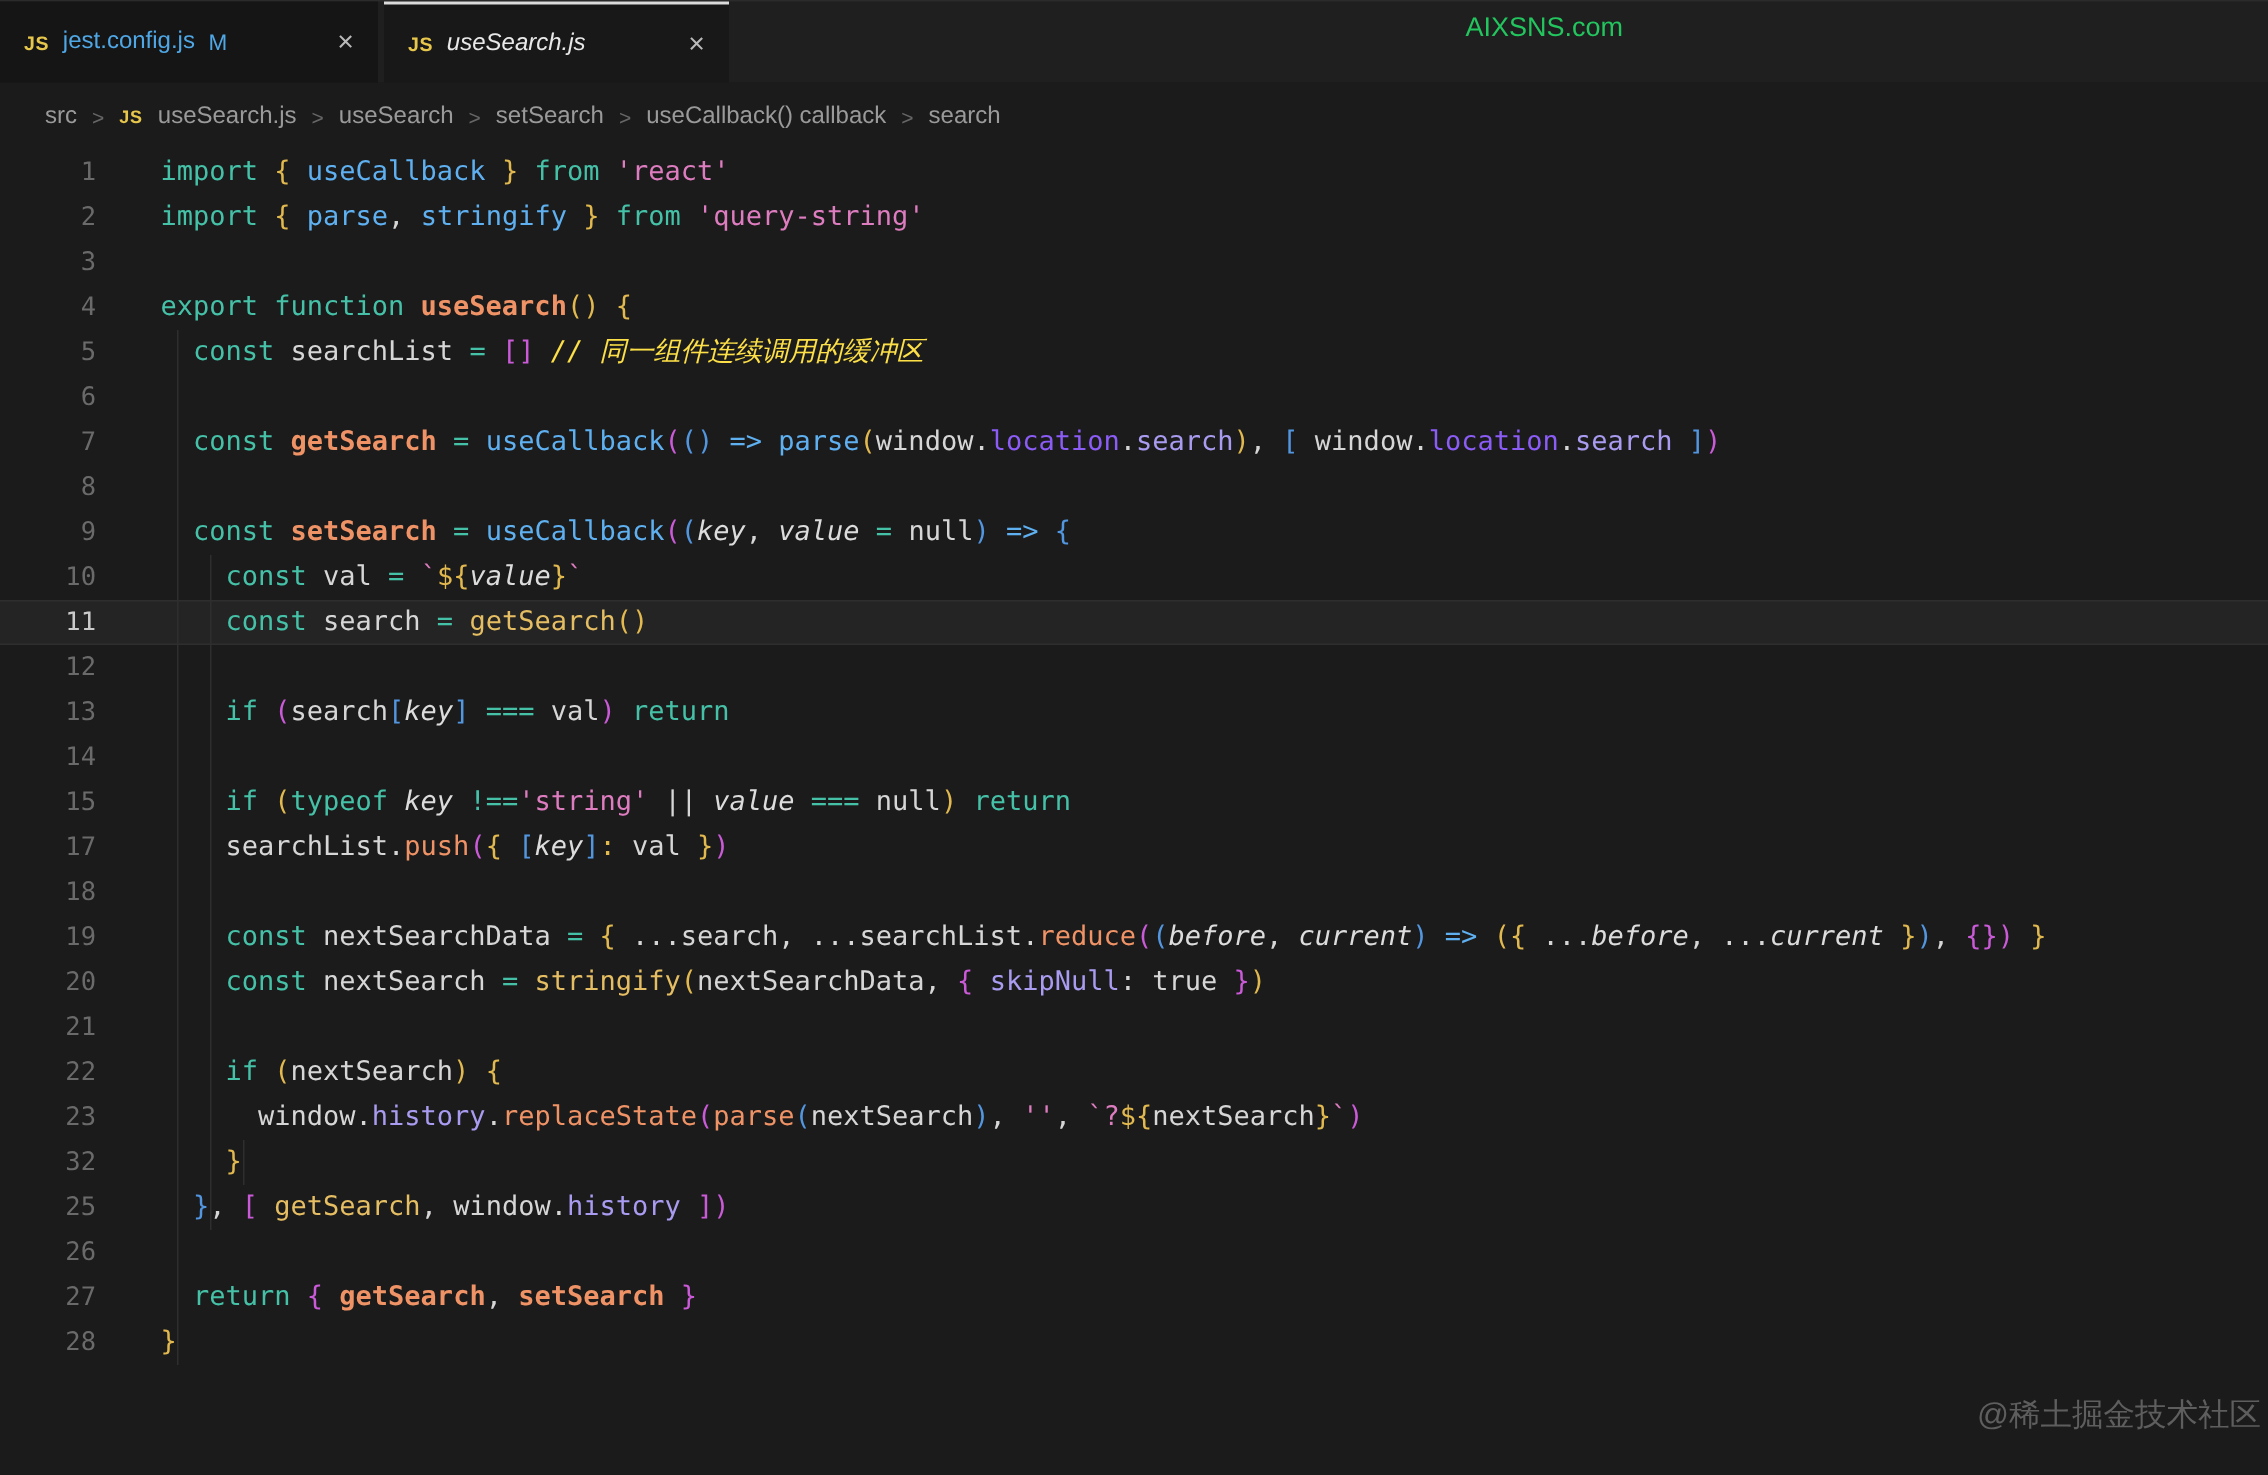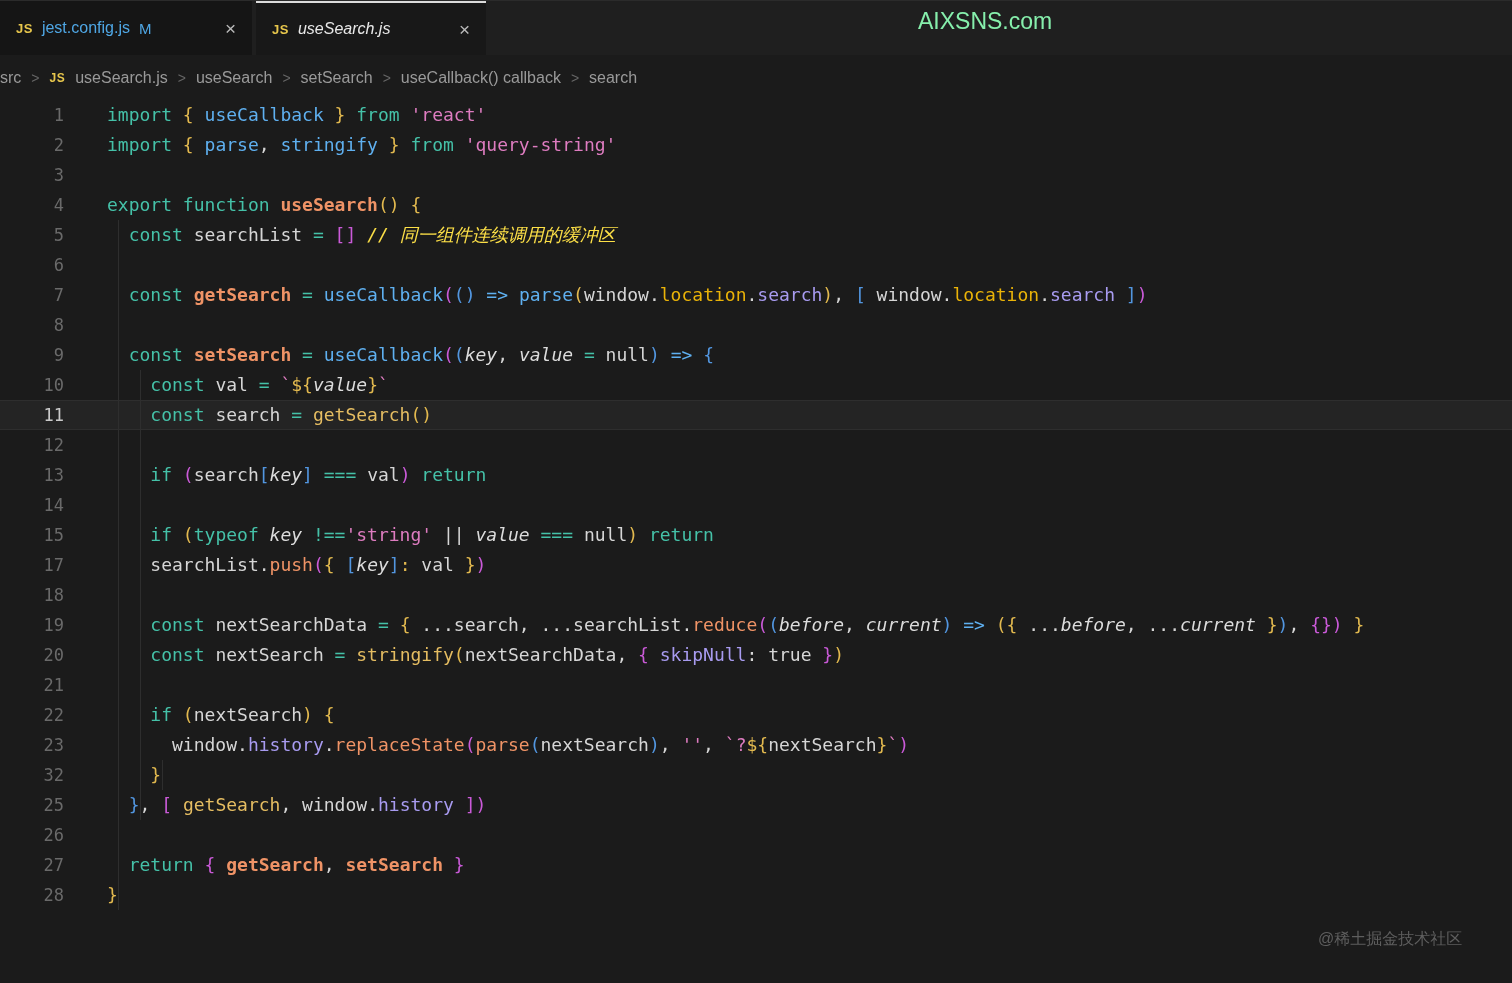--- a/index.html
+++ b/index.html
@@ -12,21 +12,21 @@
   .tab{display:flex;align-items:center;gap:9px;padding:0 16px;box-sizing:border-box;height:54px;cursor:pointer}
   .tab.t1{width:252px;background:#151515;margin-right:4px}
   .tab.t2{width:230px;background:#181818;border-top:2px solid #dcdcdc;height:54px}
   .js-badge{color:#e7c64c;font-weight:bold;font-size:13px;letter-spacing:.5px}
   .tab-label{font-size:16px}
   .t1 .tab-label{color:#4fa7e5}
   .t2 .tab-label{color:#e8e8e8;font-style:italic}
   .modified{color:#4fa7e5;font-size:15px}
   .close{margin-left:auto;color:#b9b9b9;font-size:19px;line-height:1}
   
-  .breadcrumb{height:45px;display:flex;align-items:center;gap:10px;font-size:16px;color:#9a9a9a;background:#1b1b1b}
+  .breadcrumb{height:45px;display:flex;align-items:center;padding-left:30px;gap:10px;font-size:16px;color:#9a9a9a;background:#1b1b1b}
   .crumb{color:#9a9a9a}
   .crumb-sep{color:#666;font-size:14px}
   .breadcrumb .js-badge{font-size:12px}
   
   .editor{position:absolute;top:100px;left:0;width:1512px}
   .row{display:flex;height:30px;line-height:30px;font-family:"DejaVu Sans Mono","Liberation Mono",monospace;font-size:18px}
   .gutter{width:64px;flex:none;text-align:right;color:#6a6a6a;font-size:17px}
   .codetext{padding-left:43px;white-space:pre}
   .row.activeline{background:#242424;box-shadow:inset 0 1px 0 #2e2e2e, inset 0 -1px 0 #2e2e2e}
   .row.activeline .gutter{color:#cacaca}
@@ -34,30 +34,30 @@
   .tk-kw {color:#45c1a8}
   .tk-txt{color:#d6d6d6}
   .tk-fnb{color:#5fb0f0}
   .tk-fng{color:#e5bd62}
   .tk-fns{color:#ef9366;font-weight:bold}
   .tk-mth{color:#ef9366}
   .tk-str{color:#de7cc0}
   .tk-bg {color:#e2b94f}
   .tk-bo {color:#ca5ad8}
   .tk-bb {color:#5296e0}
-  .tk-pb {color:#eab308}
+  .tk-pb {color:#8b5cf6}
   .tk-pl {color:#a89bf0}
   .tk-par{color:#dcdcdc;font-style:italic}
   .tk-cmt{color:#fde047;font-style:italic}
   .tk-arr{color:#5fb0f0}
   
   .guide{position:absolute;width:1px;background:#2e2e2e}
   
-  .wm-top{position:absolute;left:918px;top:8px;font-size:23px;color:#86efac}
-  .wm-bottom{position:absolute;left:1318px;top:929px;font-size:16px;color:#5e5e5e}
+  .wm-top{position:absolute;left:977px;top:8px;font-size:18px;color:#22c55e}
+  .wm-bottom{position:absolute;left:1318px;top:929px;font-size:21px;color:#5e5e5e}
 </style>
 </head>
 <body>
 
 <div class="tabbar">
   <div class="tab t1">
     <span class="js-badge">JS</span>
     <span class="tab-label">jest.config.js</span>
     <span class="modified">M</span>
     <span class="close">×</span>

